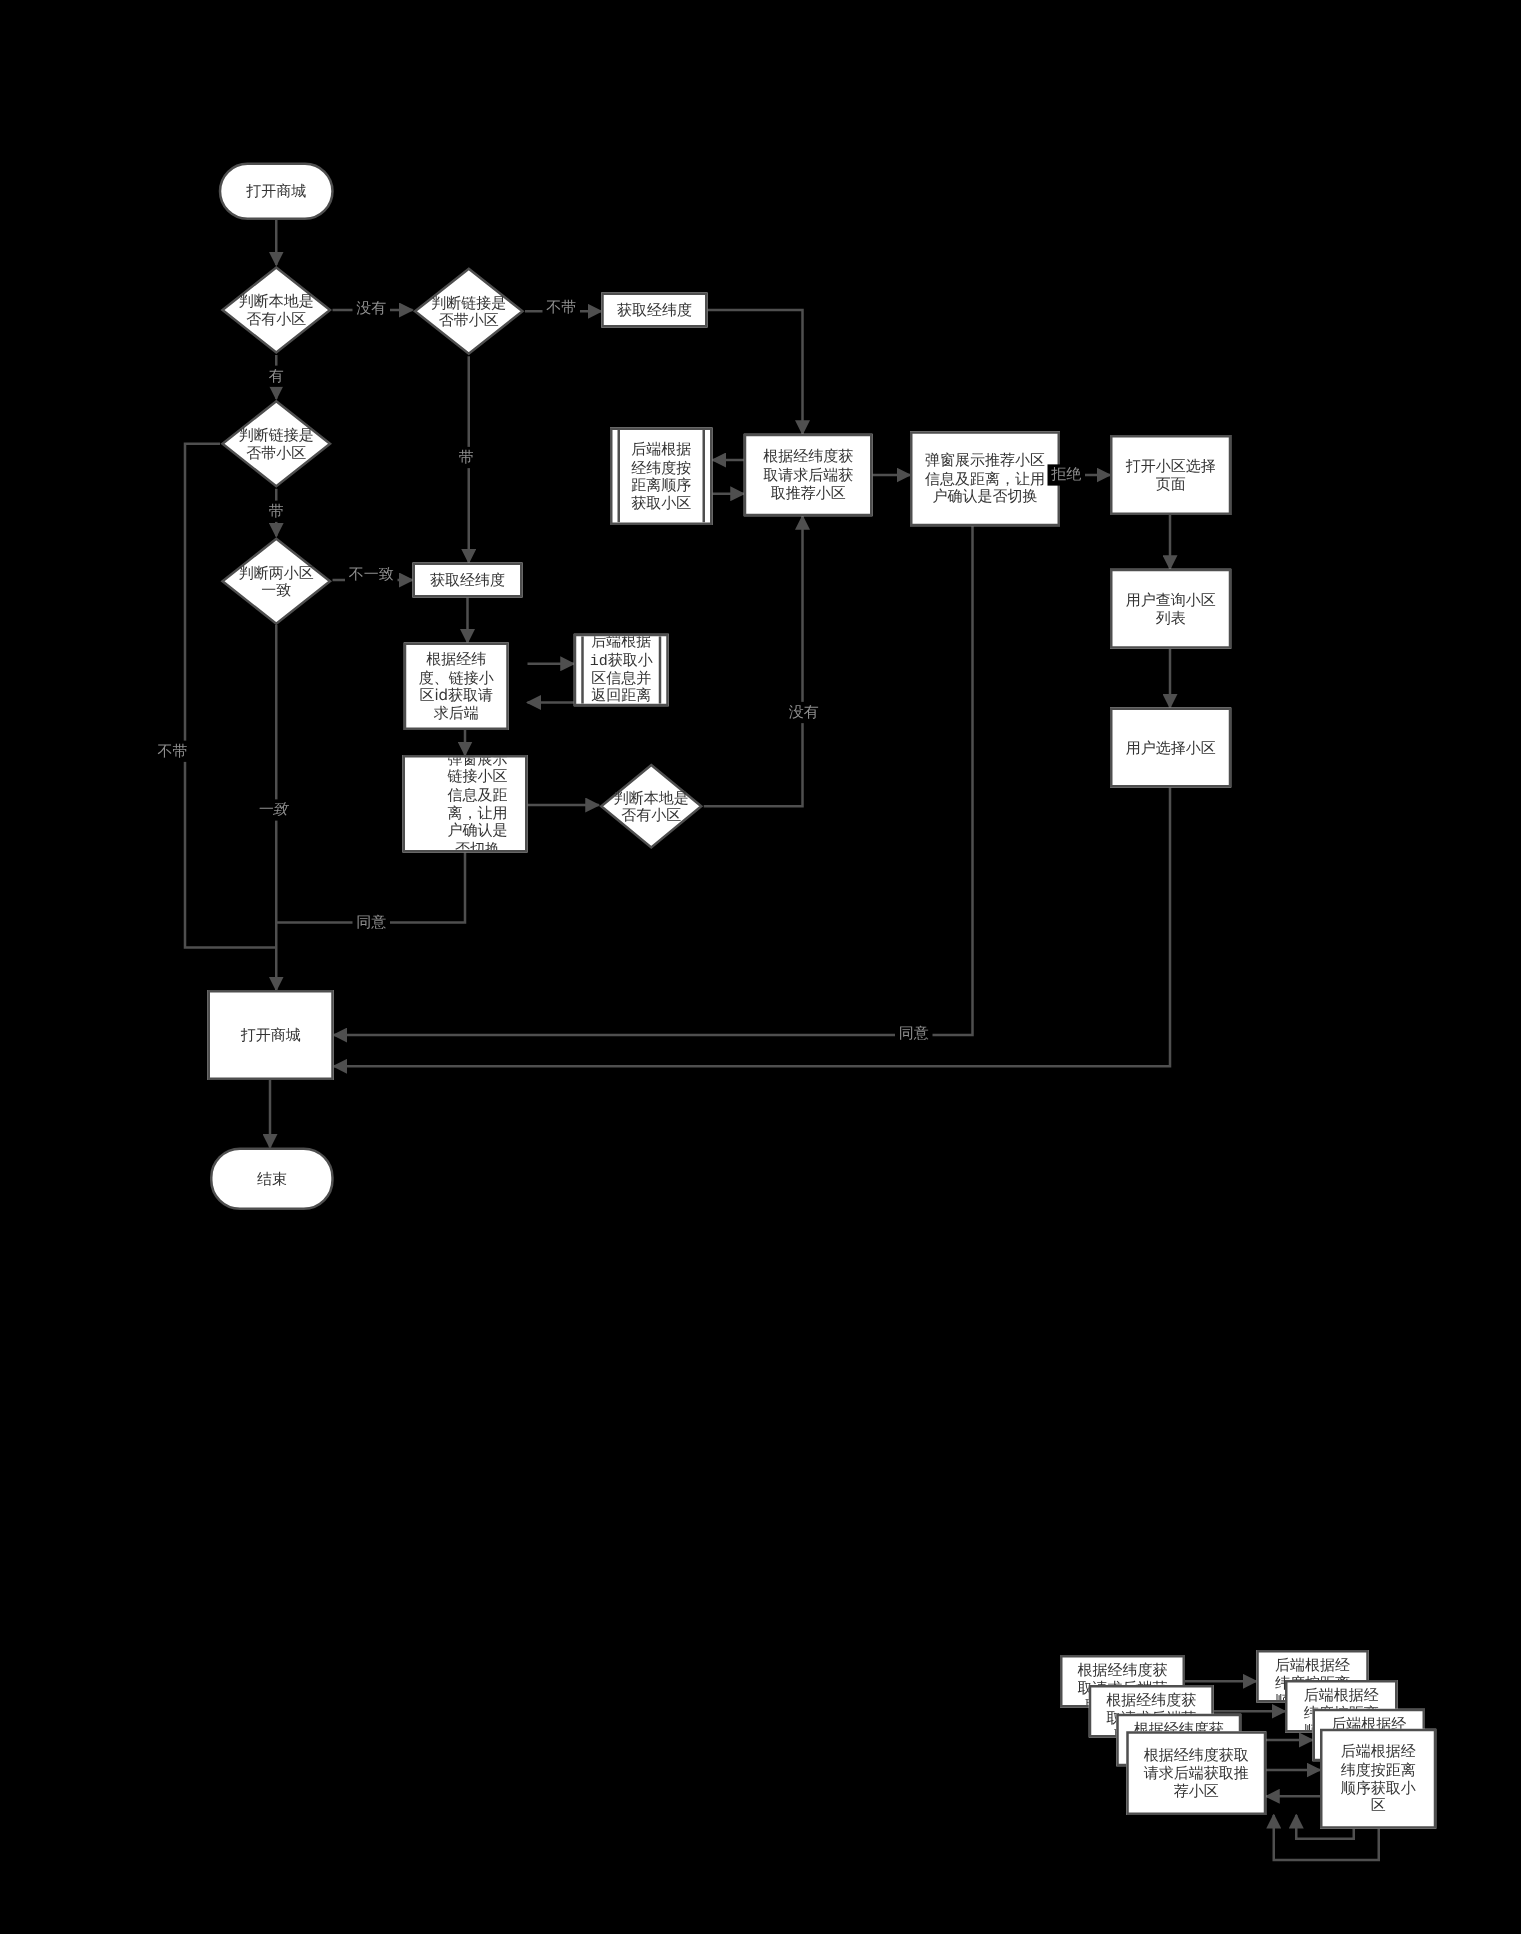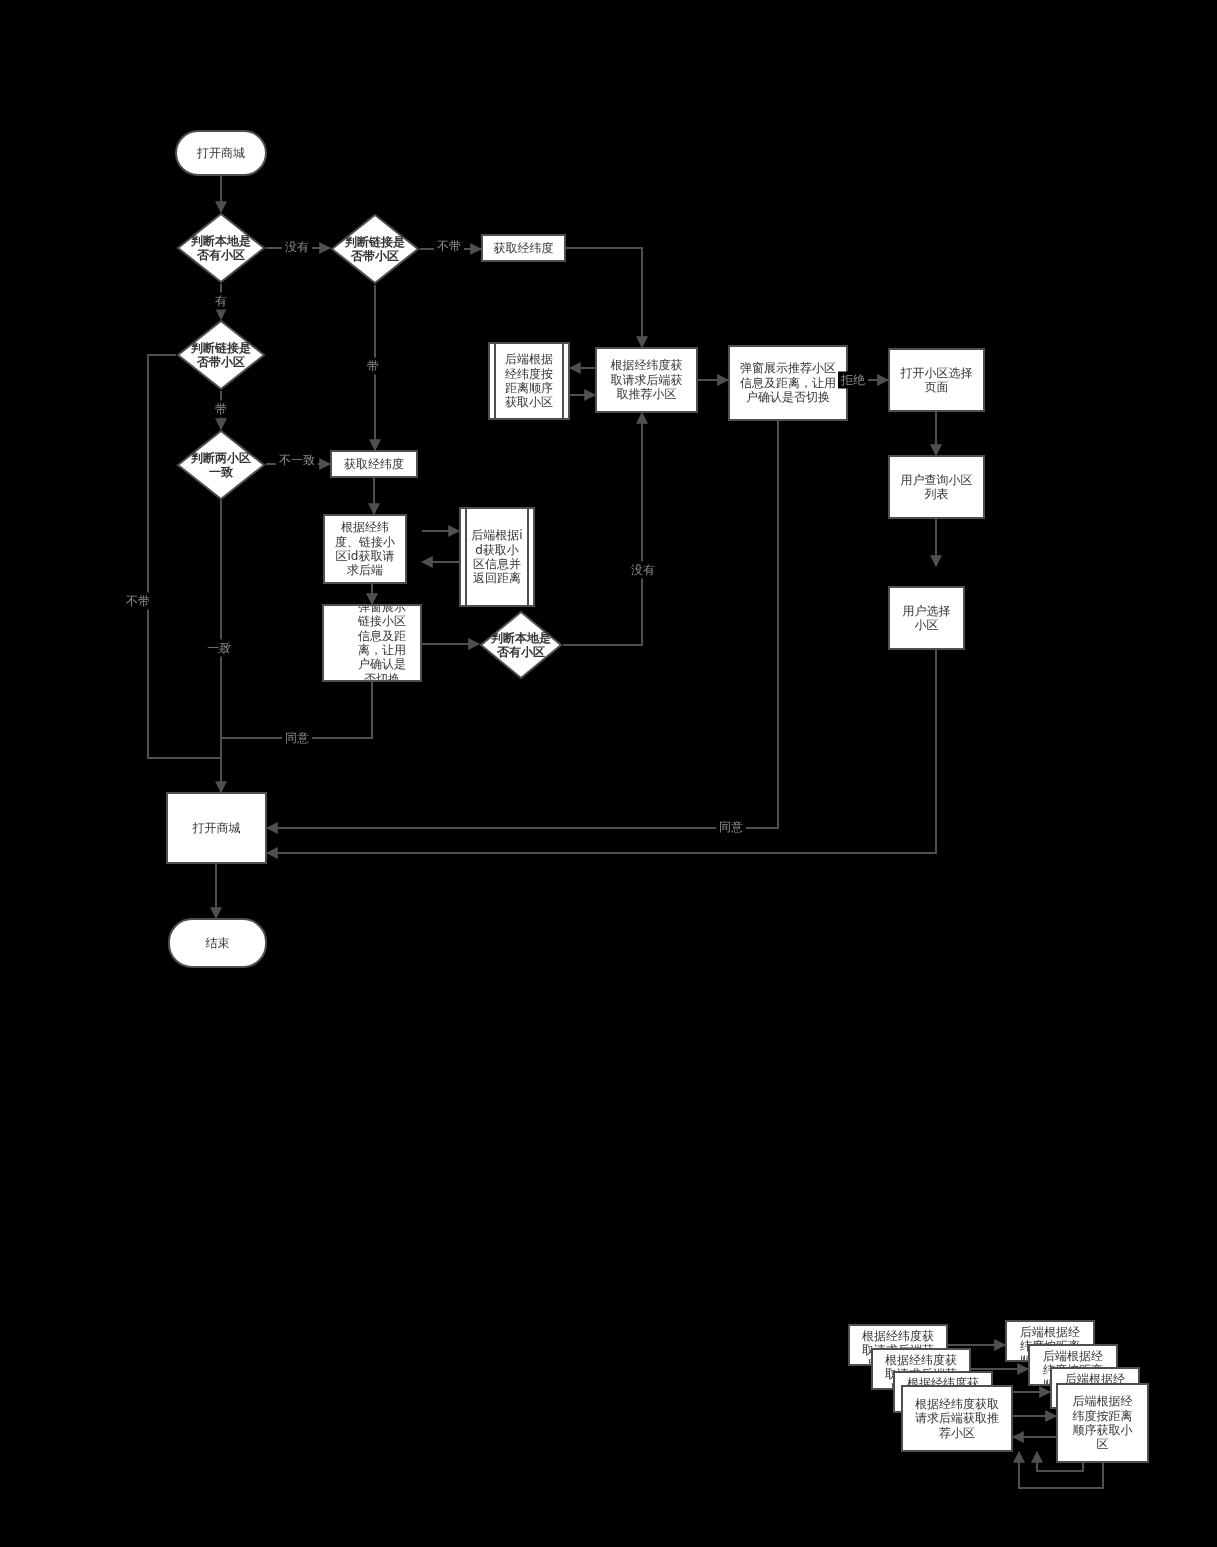--- a/index.html
+++ b/index.html
@@ -8,21 +8,21 @@
   #edge-layer { position:absolute; left:0; top:0; }
   .node { position:absolute; display:flex; align-items:center; justify-content:center;
           box-sizing:border-box; color:var(--node-text,#333); font-size:12px; line-height:1.2;
           text-align:center; overflow:hidden; }
   .node.rect, .node.rounded, .node.predefined { background:var(--node-fill,#fff); border:2px solid var(--node-border,#4f4f4f); }
   .node.rounded { border-radius:24px; }
   .node.diamond { background:transparent; border:none; overflow:visible; }
   .node.diamond > svg { position:absolute; left:0; top:0; }
   .node-label { position:relative; padding:0 9px; word-break:break-all; }
   .node.predefined .node-label { padding:0 10px; }
-  .node.diamond .node-label { max-width:66px; padding:0;font-weight:bold; }
+  .node.diamond .node-label { max-width:66px; padding:0; }
   .node.predefined::before, .node.predefined::after { content:""; position:absolute; top:0; bottom:0; width:2px; background:var(--node-border,#4f4f4f); }
   .node.predefined::before { left:4px; }
   .node.predefined::after { right:4px; }
   .node.align-top { align-items:flex-start; }
   .node.align-top .node-label { padding-top:3px; }
   .edge-label { position:absolute; transform:translate(-50%,-50%); background:var(--bg,#000);
                 color:var(--edge-label,#8f8f8f); font-size:12px; padding:0 3px; white-space:nowrap; }
 </style>
 </head>
 <body>
@@ -100,21 +100,21 @@
           <polygon points="45,2 88,36 45,70 2,36" fill="#ffffff" stroke="#4f4f4f" stroke-width="2"></polygon>
         </svg>
         <span class="node-label">判断两小区一致</span>
       </div>
       <div class="node rect" style="left: 330px; top: 450px; width: 88px; height: 28px;">
         <span class="node-label">获取经纬度</span>
       </div>
       <div class="node rect" style="left: 323px; top: 514px; width: 84px; height: 70px;">
         <span class="node-label">根据经纬度、链接小区id获取请求后端</span>
       </div>
-      <div class="node predefined" style="left: 459px; top: 507px; width: 76px; height: 100px;">
+      <div class="node predefined" style="left: 459px; top: 507px; width: 76px; height: 58px; font-family: Liberation Mono, monospace;">
         <span class="node-label">后端根据id获取小区信息并返回距离</span>
       </div>
       <div class="node rect" style="left: 322px; top: 604px; width: 100px; height: 78px; padding-left: 20px;">
         <span class="node-label">弹窗展示链接小区信息及距离，让用户确认是否切换</span>
       </div>
       <div class="node diamond" style="left: 479px; top: 610px; width: 84px; height: 70px;">
         <svg width="84" height="70">
           <polygon points="42,2 82,35 42,68 2,35" fill="#ffffff" stroke="#4f4f4f" stroke-width="2"></polygon>
         </svg>
         <span class="node-label">判断本地是否有小区</span>
@@ -127,21 +127,21 @@
       </div>
       <div class="node rect" style="left: 728px; top: 345px; width: 120px; height: 76px;">
         <span class="node-label">弹窗展示推荐小区信息及距离，让用户确认是否切换</span>
       </div>
       <div class="node rect" style="left: 888px; top: 348px; width: 97px; height: 64px;">
         <span class="node-label">打开小区选择页面</span>
       </div>
       <div class="node rect" style="left: 888px; top: 455px; width: 97px; height: 64px; align-items: center;">
         <span class="node-label">用户查询小区列表</span>
       </div>
-      <div class="node rect" style="left: 888px; top: 566px; width: 77px; height: 64px; margin-top: 20px;">
+      <div class="node rect" style="left: 888px; top: 566px; width: 97px; height: 64px;">
         <span class="node-label">用户选择小区</span>
       </div>
       <div class="node rect" style="left: 166px; top: 792px; width: 101px; height: 72px;">
         <span class="node-label">打开商城</span>
       </div>
       <div class="node rounded" style="left: 168px; top: 918px; width: 99px; height: 50px;">
         <span class="node-label">结束</span>
       </div>
       <div class="node rect align-top" style="left: 848px; top: 1324px; width: 100px; height: 42px;">
         <span class="node-label">根据经纬度获取请求后端获取推荐小区</span>

